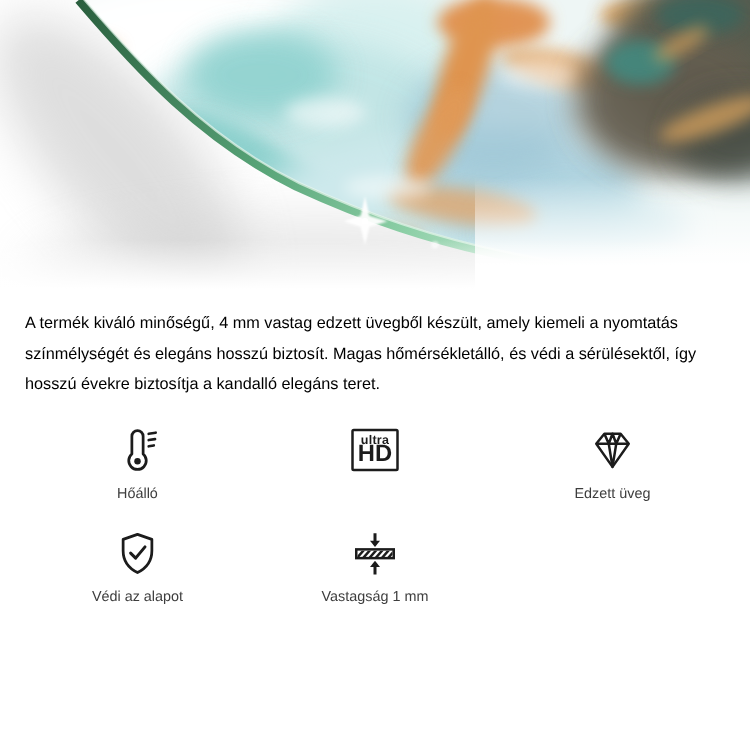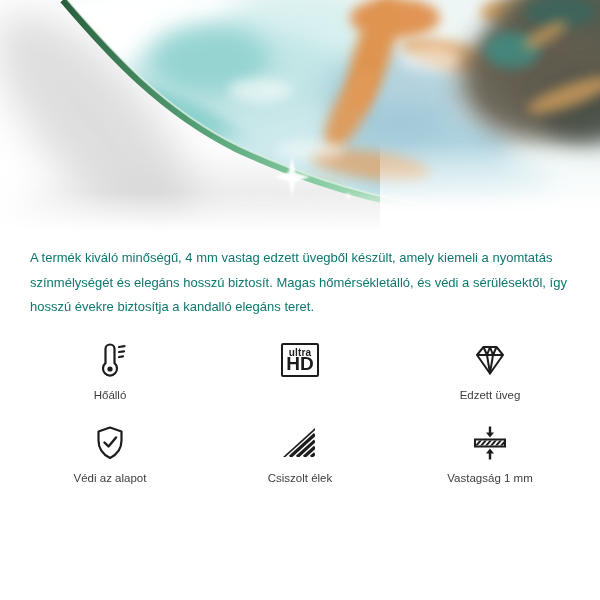--- a/index.html
+++ b/index.html
@@ -3,21 +3,21 @@
 <meta charset="utf-8">
 <style>
   html,body{margin:0;padding:0;background:#fff;}
   .page{position:relative;width:600px;height:600px;background:#ffffff;overflow:hidden;
         font-family:"Liberation Sans",sans-serif;}
   .hero{position:relative;width:600px;height:232px;overflow:hidden;}
   .hero svg{display:block;}
   h1{margin:6px 40px 0 40px;font-family:"Liberation Serif",serif;font-weight:400;
      font-size:25px;line-height:33px;color:#272727;letter-spacing:.2px;}
   h1 span{display:block;}
-  .desc{margin:14px 40px 0 30px;font-size:13px;line-height:24.5px;color:#0f766e;}
+  .desc{margin:14px 40px 0 20px;font-size:13px;line-height:24.5px;color:#000000;}
   .desc span{display:block;white-space:nowrap;}
   .features{display:grid;grid-template-columns:repeat(3,1fr);row-gap:21px;
             padding:0 15px;margin-top:19px;}
   .feature{display:flex;flex-direction:column;align-items:center;}
   .f-icon{height:42px;display:flex;align-items:center;justify-content:center;}
   .f-label{margin-top:8px;font-size:11.5px;color:#3d3d3d;text-align:right;}
   
   .uhd-box{width:34px;height:30px;border:2.5px solid #1c1c1c;border-radius:2px;
            display:flex;flex-direction:column;align-items:center;justify-content:center;
            color:#1c1c1c;background:#fff;}
@@ -175,39 +175,20 @@
     <div class="feature">
       <div class="f-icon">
         <svg width="40" height="40" viewBox="0 0 40 40" fill="none" stroke="#1c1c1c" stroke-width="2.2" stroke-linecap="round" stroke-linejoin="round">
           <path d="M20,4.5 L31.5,8.5 V17.5 C31.5,26 27,31.5 20,35 C13,31.5 8.5,26 8.5,17.5 V8.5 Z"></path>
           <path d="M14.5,19.5 L18.5,23.5 L26,14.5" stroke-width="2.4"></path>
         </svg>
       </div>
       <div class="f-label">Védi az alapot</div>
     </div>
 
-    <div class="feature">
-      <div class="f-icon">
-        <svg width="40" height="40" viewBox="0 0 40 40">
-          <defs>
-            <clipPath id="triClip">
-                <polygon points="3,34 35,34 35,5"></polygon>
-              </clipPath>
-          </defs>
-          <g clip-path="url(#triClip)" stroke="#1c1c1c" stroke-width="3.2" fill="none">
-            <line x1="3" y1="34" x2="35" y2="5"></line>
-            <line x1="10" y1="34" x2="35" y2="11.3"></line>
-            <line x1="17" y1="34" x2="35" y2="17.7"></line>
-            <line x1="24" y1="34" x2="35" y2="24"></line>
-            <line x1="31" y1="34" x2="35" y2="30.4"></line>
-          </g>
-        </svg>
-      </div>
-      <div class="f-label">Csiszolt élek</div>
-    </div>
 
     <div class="feature">
       <div class="f-icon">
         <svg width="40" height="40" viewBox="0 0 40 40">
           <defs>
             <clipPath id="barClip">
                 <rect x="6" y="17.5" width="28" height="5"></rect>
               </clipPath>
           </defs>
           <line x1="20" y1="3.5" x2="20" y2="10.5" stroke="#1c1c1c" stroke-width="2.4"></line>

